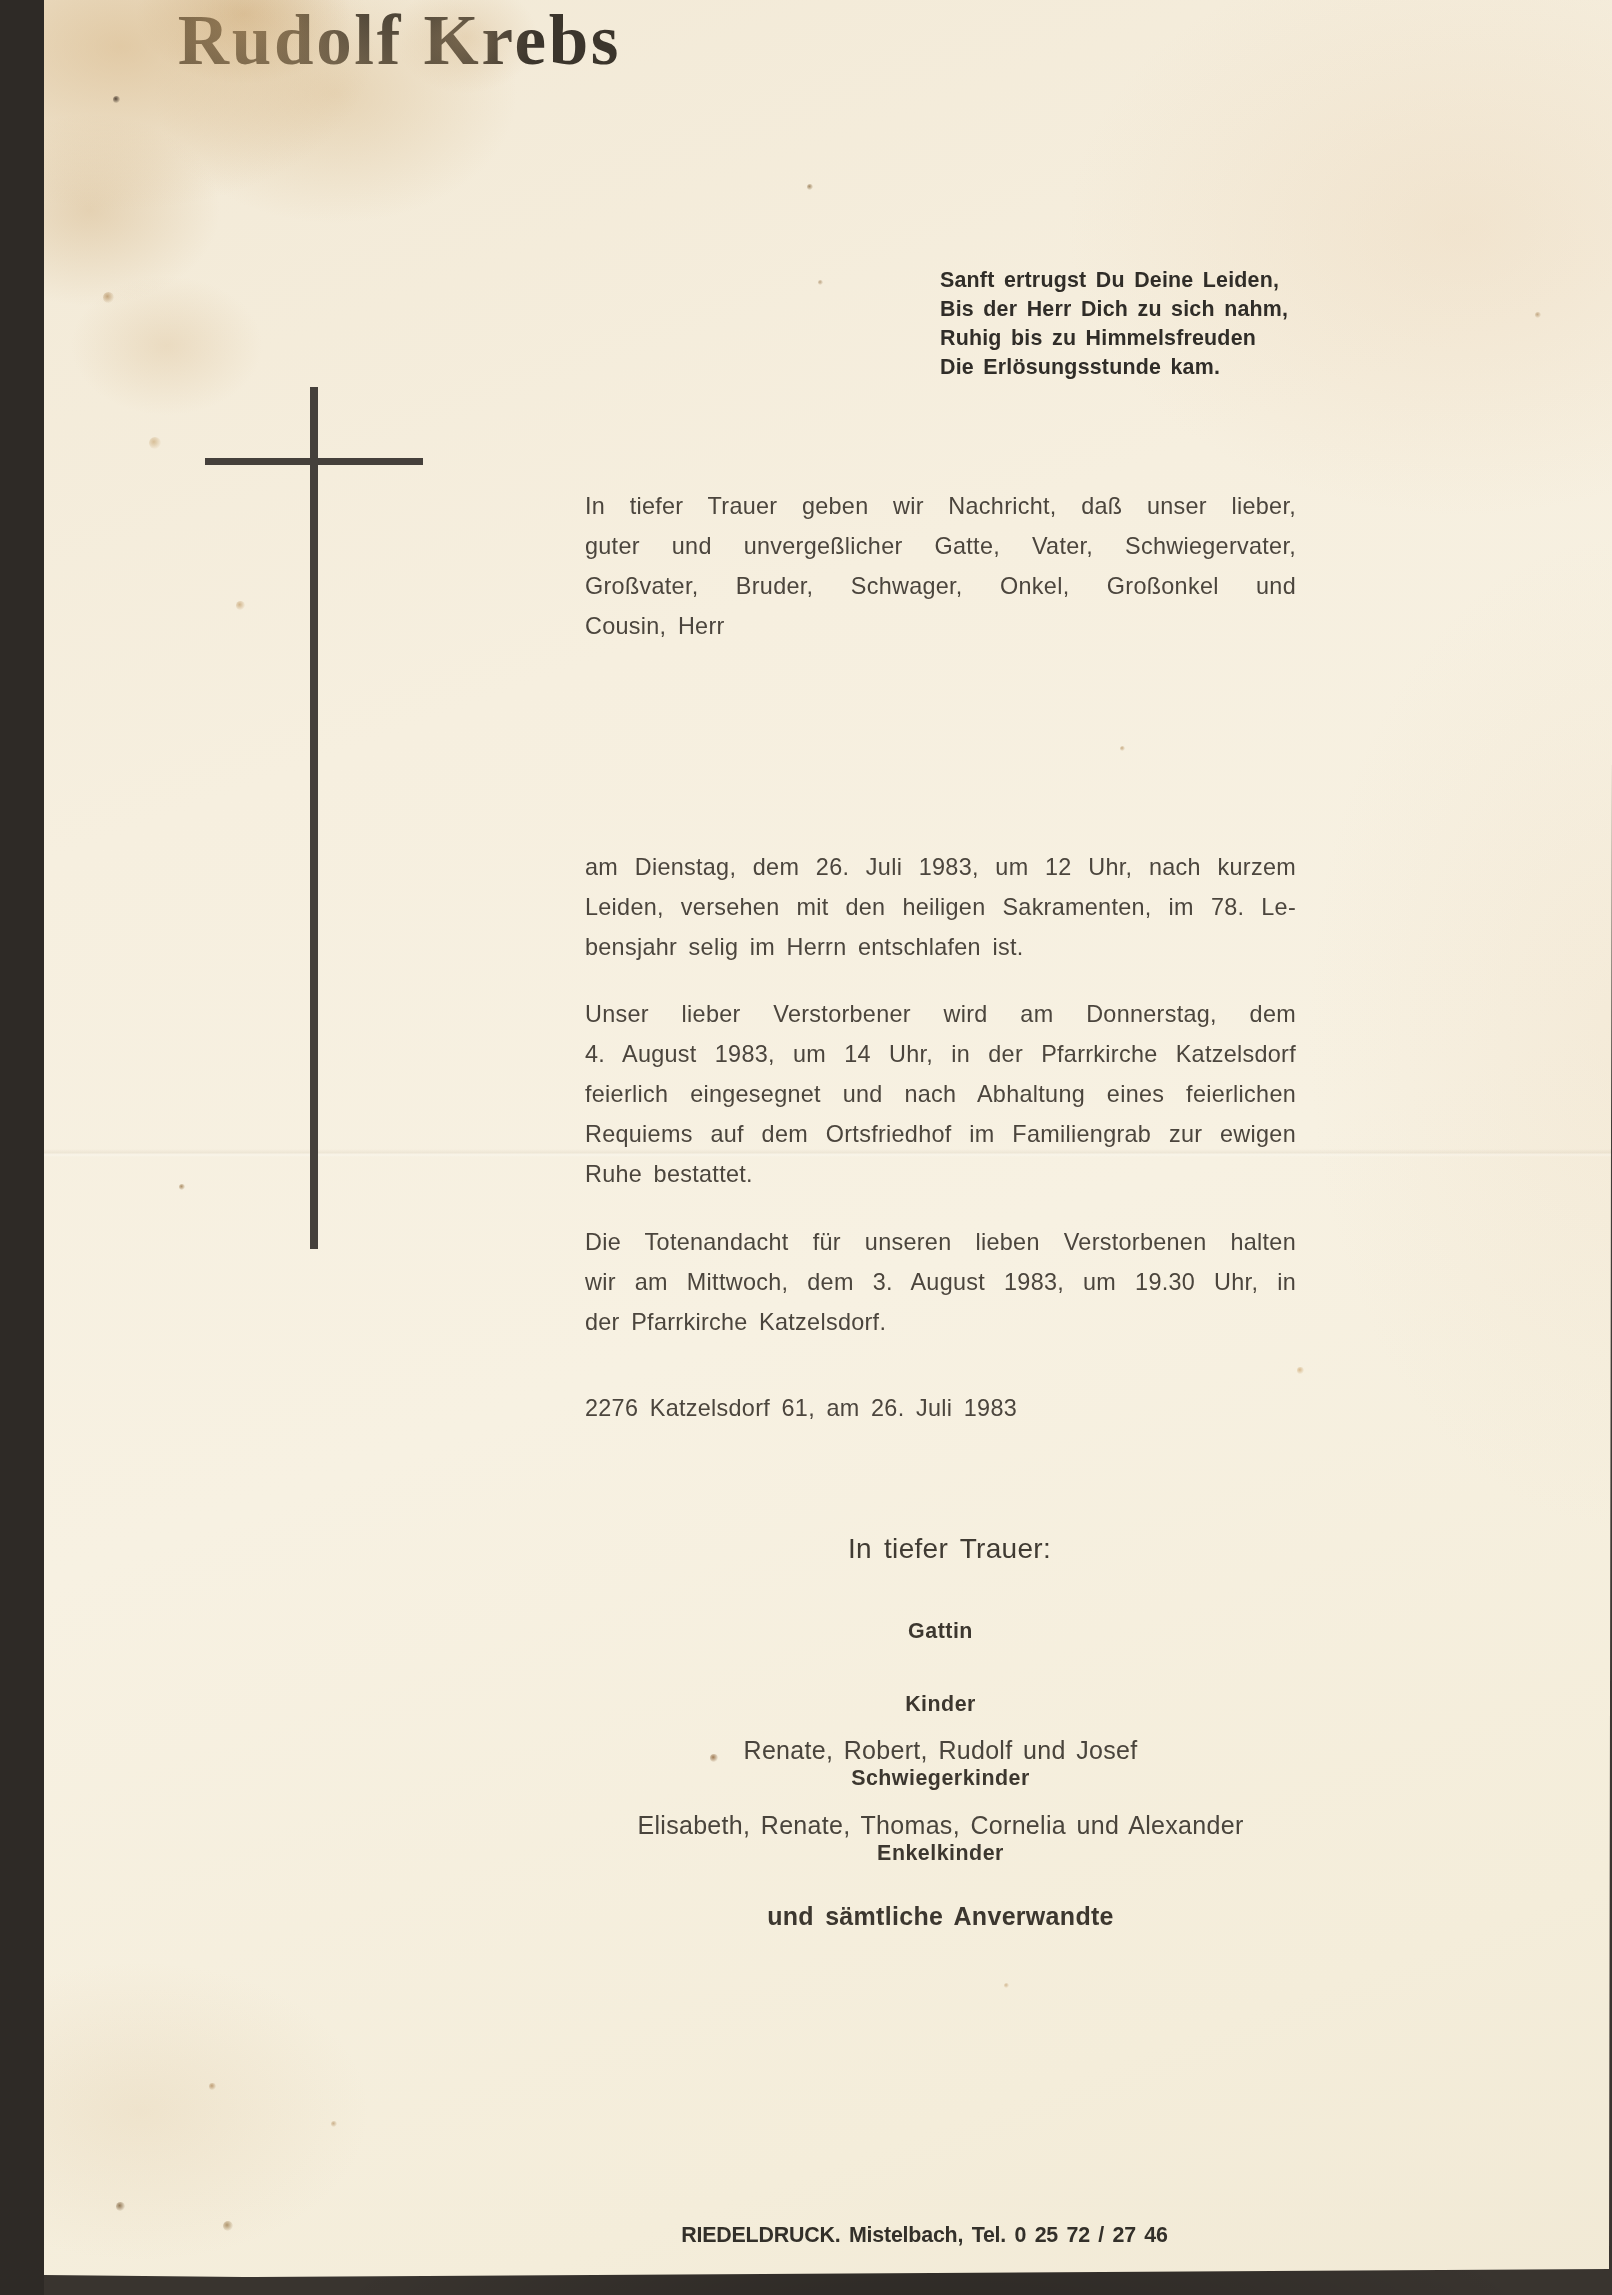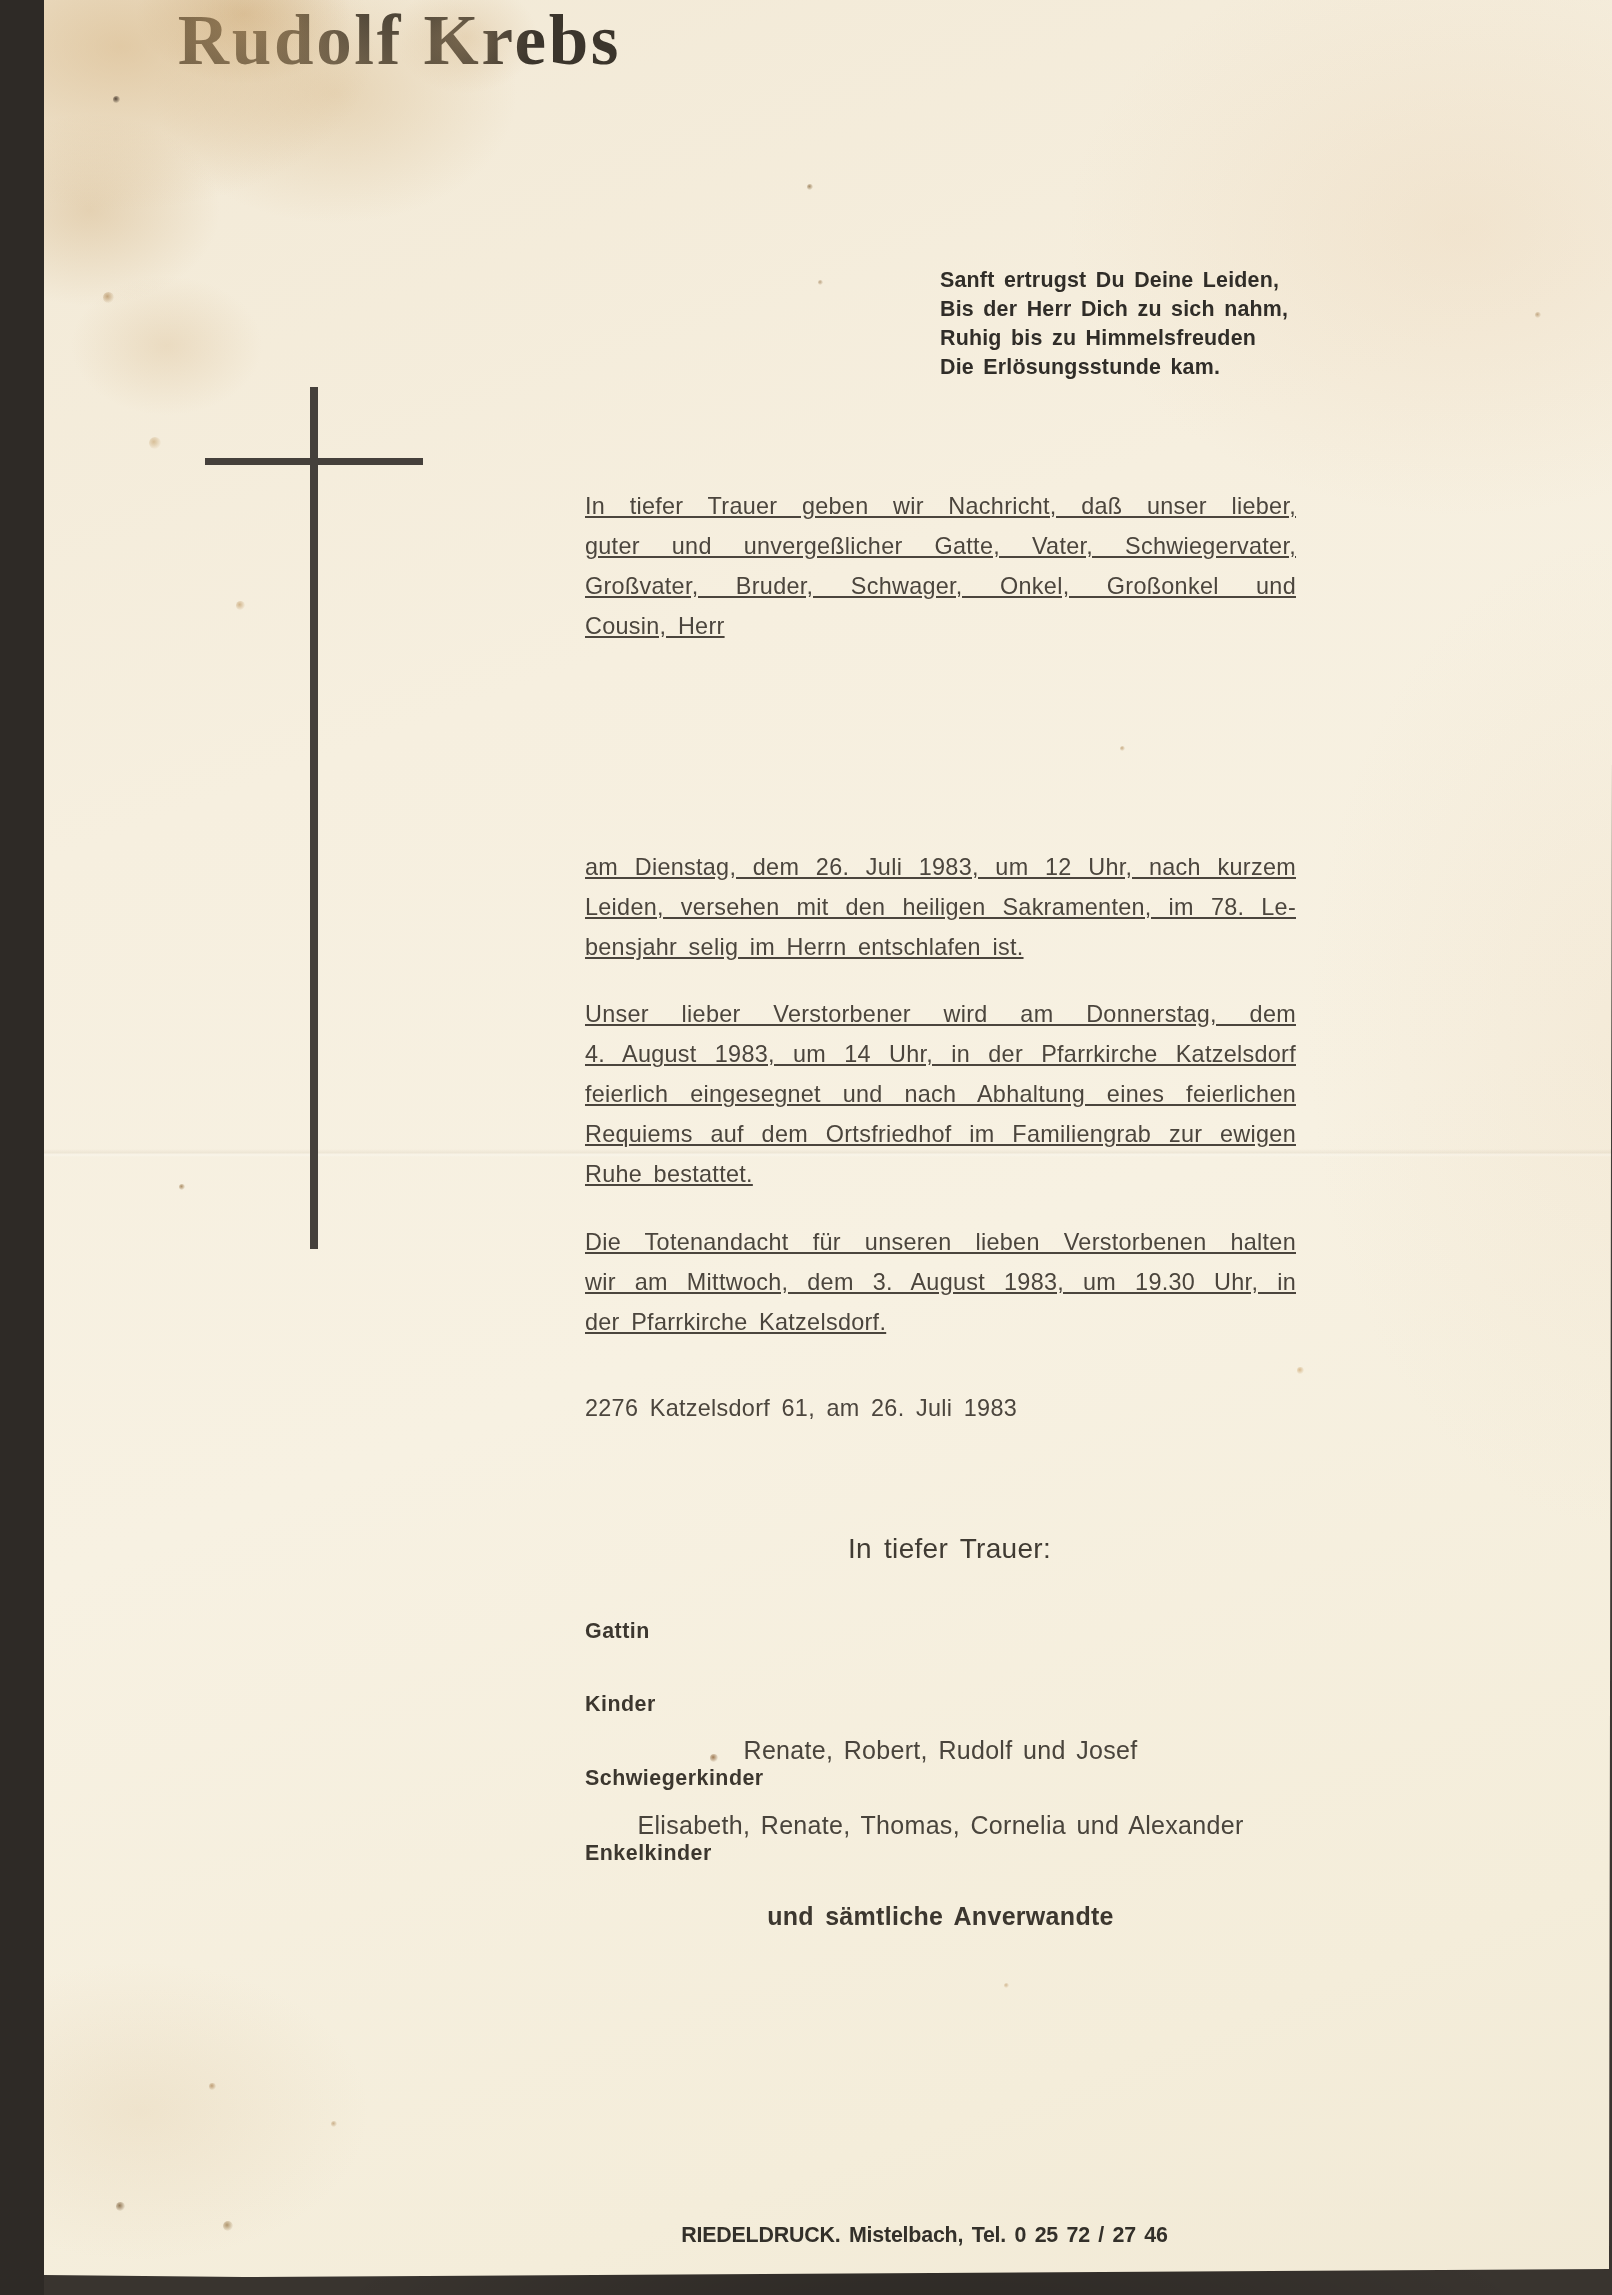--- a/index.html
+++ b/index.html
@@ -58,39 +58,39 @@
   .cross-h{position:absolute;left:161px;top:458px;width:218px;height:7.3px;background:#45403b;}
 
   
   .txt{position:absolute;color:#4b453d;letter-spacing:0.3px;}
   .poem{
     left:896px;top:266px;width:374px;
     font-size:21.4px;line-height:29px;font-weight:700;color:#302d28;
     word-spacing:3.3px;letter-spacing:0.2px;
   }
   .para{left:541px;width:711px;font-size:23.4px;line-height:40px;word-spacing:1.3px;}
-  .justify .line{text-align:justify;text-align-last:justify;text-decoration:underline;}
+  .justify .line{text-align:justify;text-align-last:justify;}
   .justify .line-last{text-align:justify;text-align-last:left;word-spacing:4.7px;}
   .intro{top:486px;}
   .death{top:847px;}
   .funeral{top:994px;}
   .wake{top:1222px;}
 
   .name{
     left:541px;top:685px;width:711px;margin:0;
     text-align:center;font-family:"Liberation Serif",serif;
     font-weight:700;font-size:71px;letter-spacing:2.7px;color:#3b352c;
   }
   .subtitle{left:541px;top:785px;width:711px;text-align:center;font-size:23px;color:#45403a;letter-spacing:0.7px;}
 
   .dateline{left:541px;top:1395px;width:711px;font-size:23.4px;word-spacing:4.7px;}
   .mourning-header{left:804px;top:1533px;font-size:28px;color:#403b33;word-spacing:4px;}
 
   .mnames{left:541px;width:711px;text-align:center;font-size:25px;color:#49443c;word-spacing:3.3px;}
-  .mrel{left:541px;width:711px;font-size:21.4px;font-weight:700;color:#3c372f;letter-spacing:0.5px;}
+  .mrel{left:541px;width:711px;text-align:center;font-size:21.4px;font-weight:700;color:#3c372f;letter-spacing:0.5px;}
   .g0n{top:1589px;} .g0r{top:1619px;}
   .g1n{top:1662px;} .g1r{top:1692px;}
   .g2n{top:1736px;} .g2r{top:1766px;}
   .g3n{top:1811px;} .g3r{top:1841px;}
 
   .relatives{left:541px;top:1902px;width:711px;text-align:center;font-size:25px;font-weight:700;color:#3c372f;word-spacing:4px;}
   .printer{left:520px;top:2223px;width:721px;text-align:center;font-size:21.4px;font-weight:700;color:#33302a;letter-spacing:-0.2px;word-spacing:2.7px;}
 </style>
 </head>
 <body>

